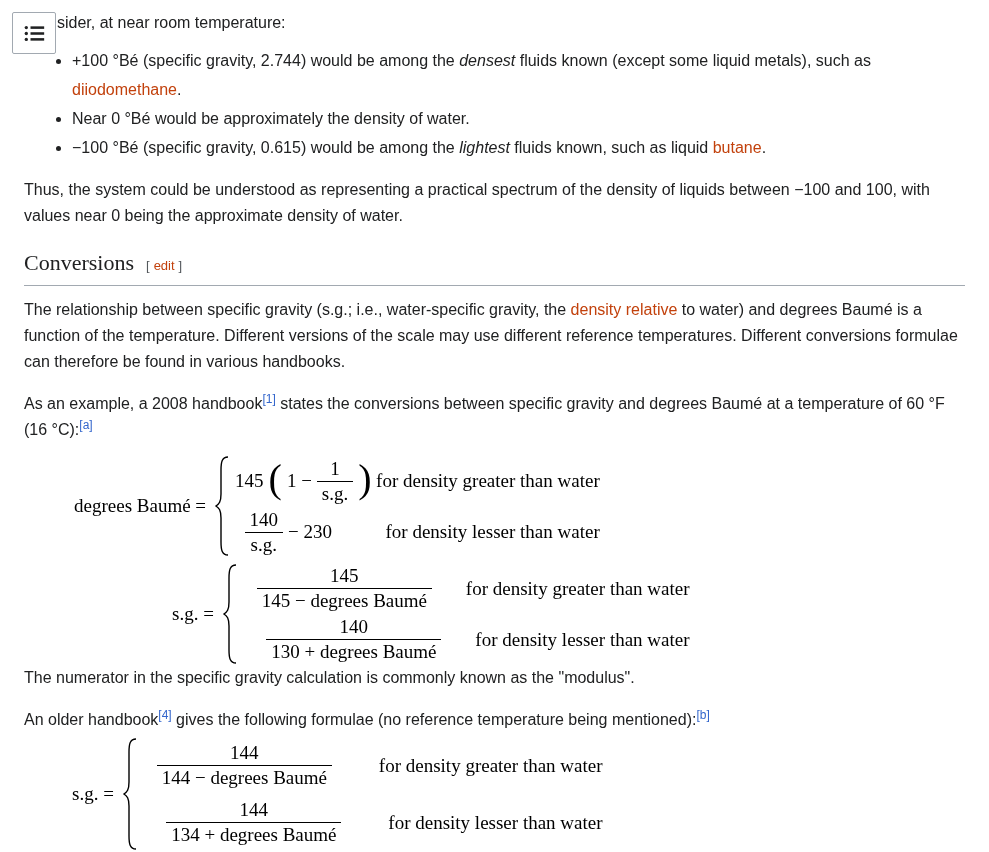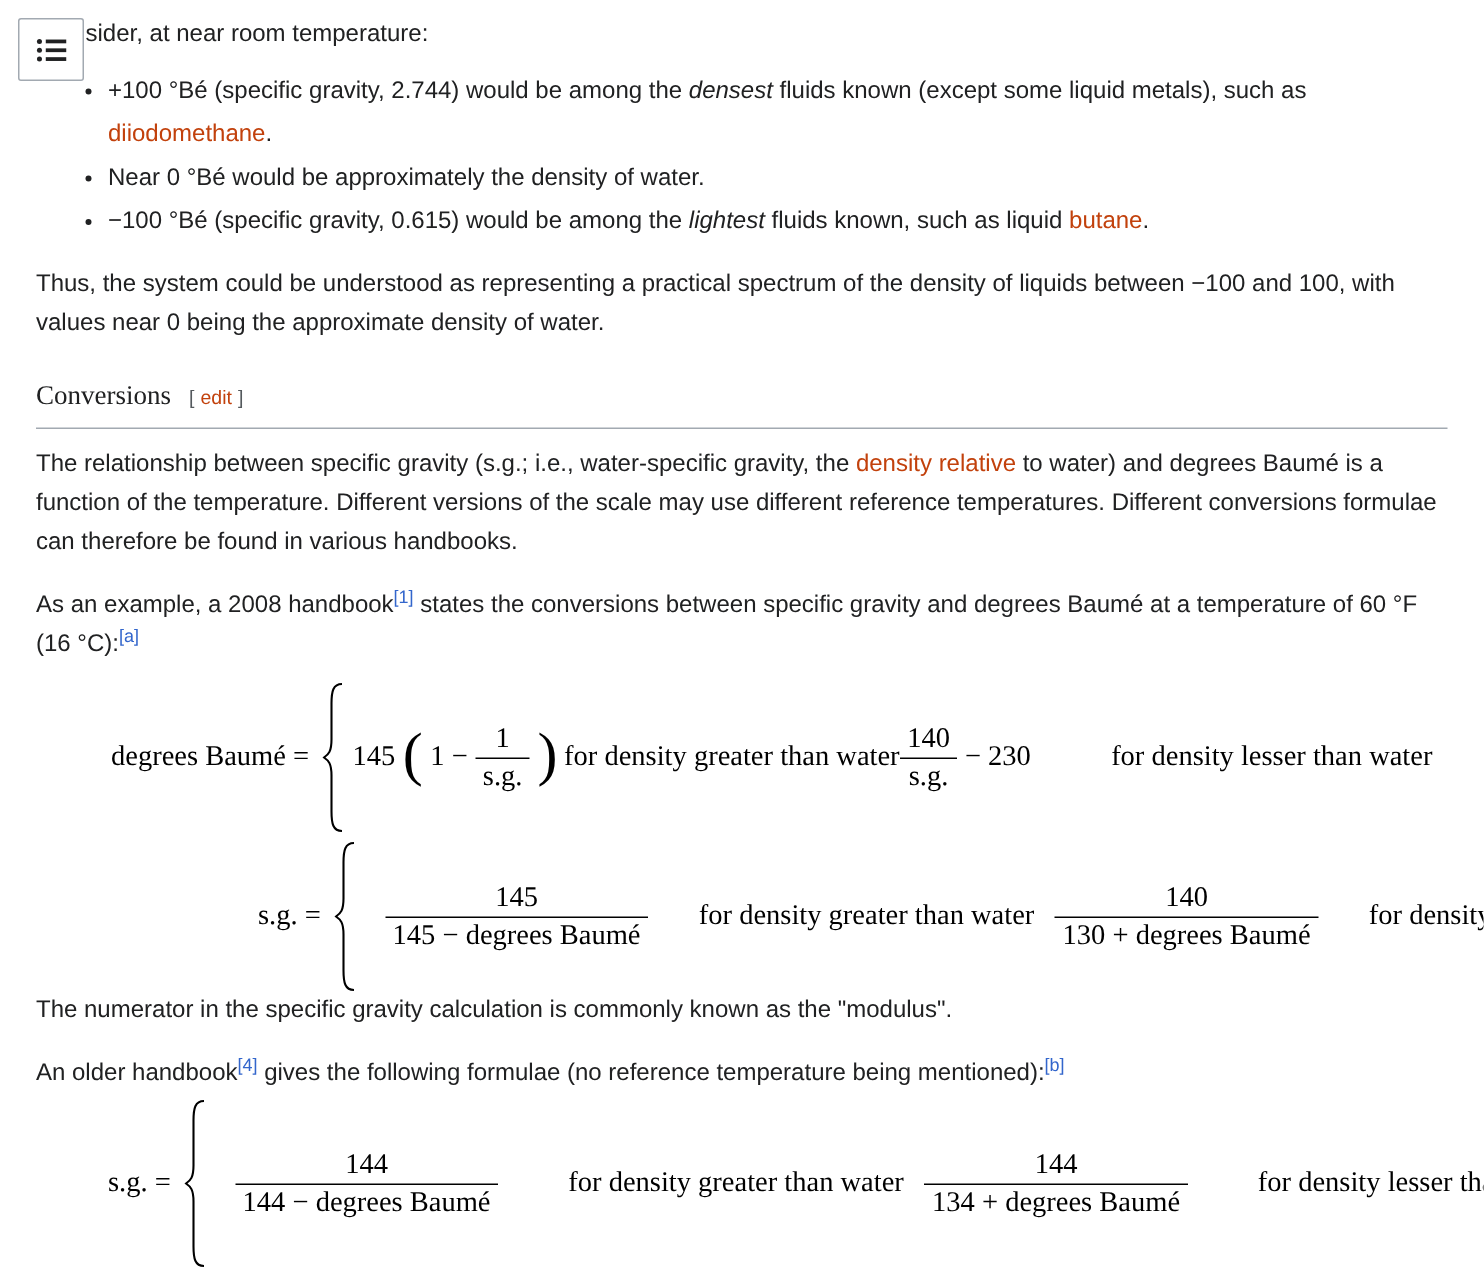--- a/index.html
+++ b/index.html
@@ -50,42 +50,42 @@
   .section-heading {
     margin-top: 17px;
     border-bottom: 1px solid #a2a9b1;
     padding-bottom: 5px;
     display: flex; align-items: baseline;
   }
   .section-heading h2 {
     margin: 0;
     font-family: "Liberation Serif", "DejaVu Serif", serif;
     font-weight: 400;
-    font-size: 18px;
+    font-size: 22px;
     line-height: 34px;
   }
   .edit-section { font-size: 13px; margin-left: 12px; color: #54595d; }
   .edit-section .link { margin: 0 4px; }
 
   .para-intro { margin-top: 11px; }
   .para-example { margin-top: 16px; }
   .para-note { }
   .para-older { margin-top: 16px; }
 
   
   .formula {
     font-family: "Liberation Serif", "DejaVu Serif", serif;
     font-size: 19px;
     color: #000;
     display: flex;
     align-items: center;
   }
   .formula .f-lhs { white-space: nowrap; margin-right: 9px; }
   .formula .f-brace { flex: none; margin-right: 5px; }
-  .f-cases { display: flex; flex-direction: row; }
+  .f-cases { display: flex; flex-direction: column; align-items: flex-end; }
   .case-row { display: flex; align-items: center; }
   .case-math { display: flex; align-items: center; white-space: nowrap; }
   .case-label { white-space: nowrap; }
   .frac { display: inline-block; text-align: center; vertical-align: middle; }
   .frac .num { display: block; padding: 0 5px 1px 5px; line-height: 22px; }
   .frac .den { display: block; border-top: 1.4px solid #000; padding: 1px 5px 0 5px; line-height: 22px; }
   .bigparen {
     font-size: 40px; font-weight: 400; line-height: 0;
     position: relative; top: -2px;
     font-family: "Liberation Serif", "DejaVu Serif", serif;

